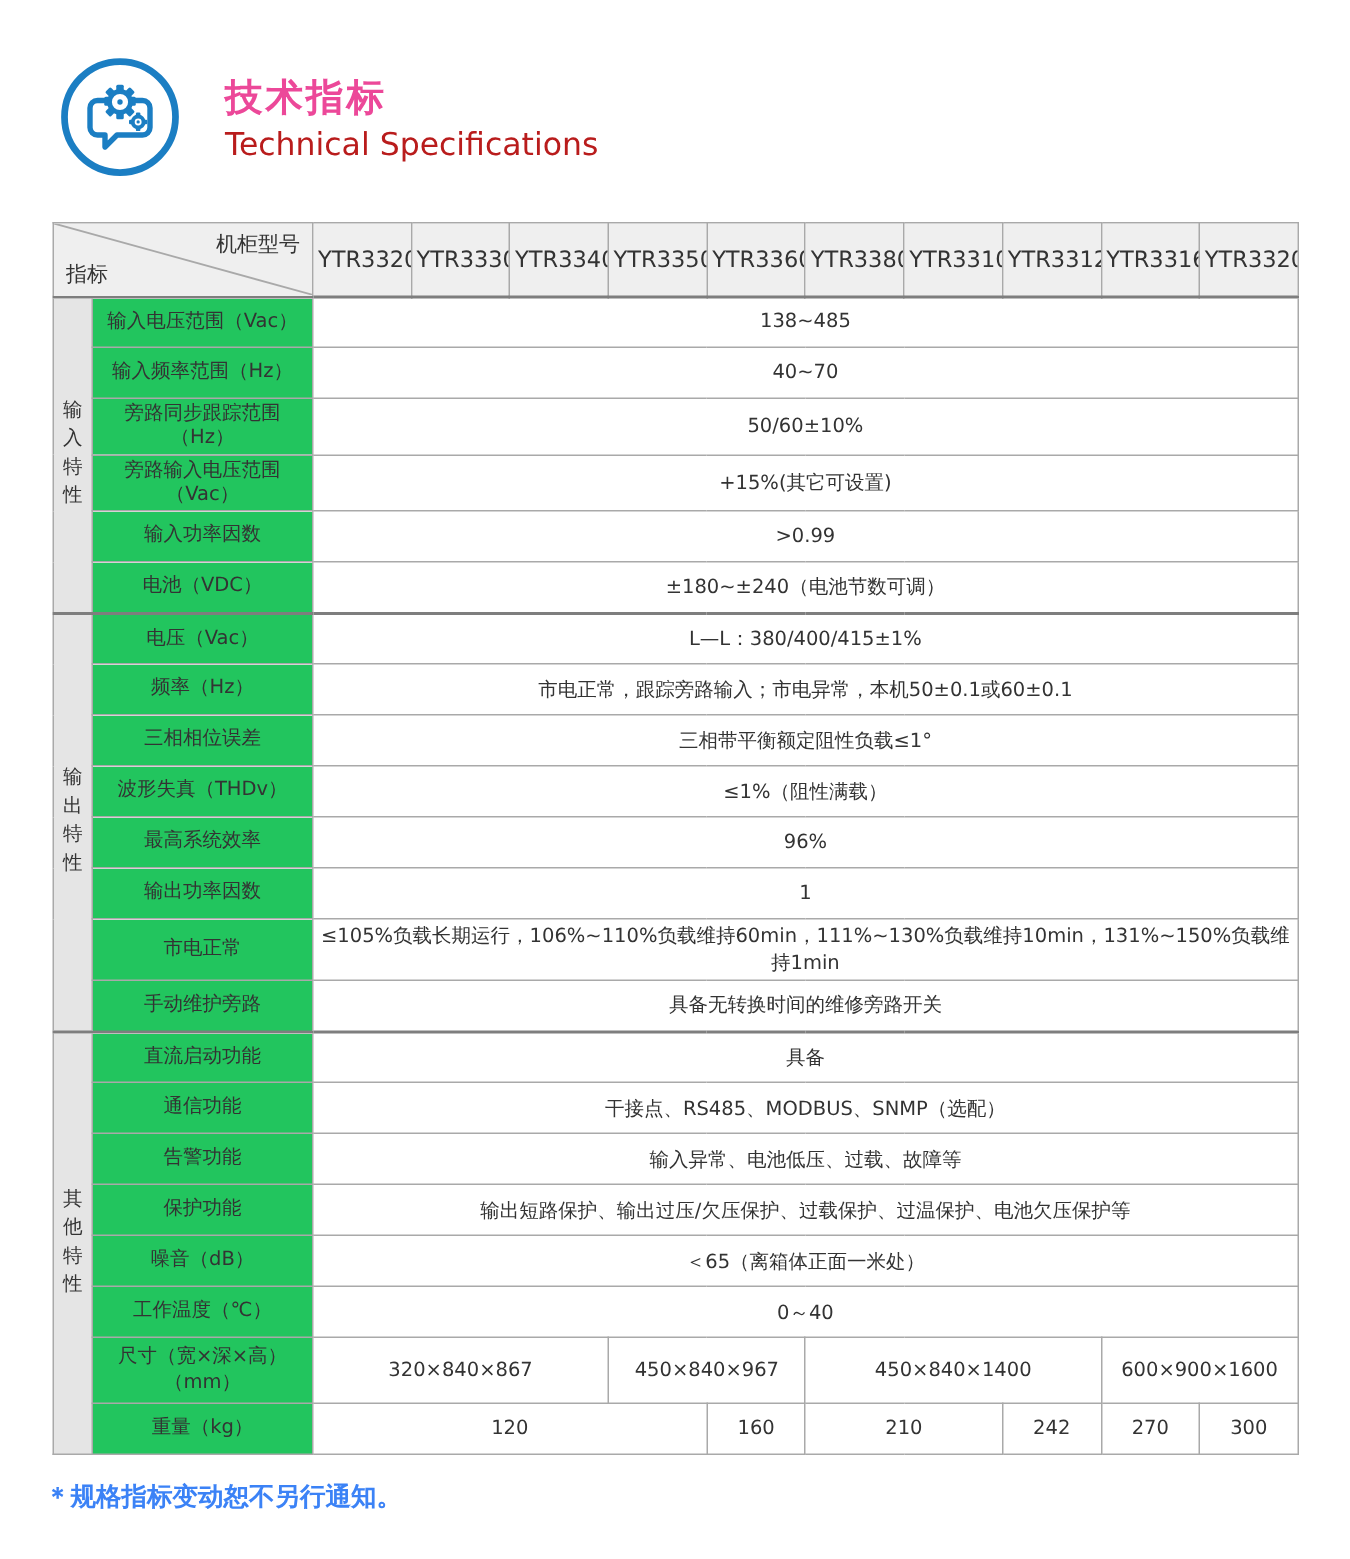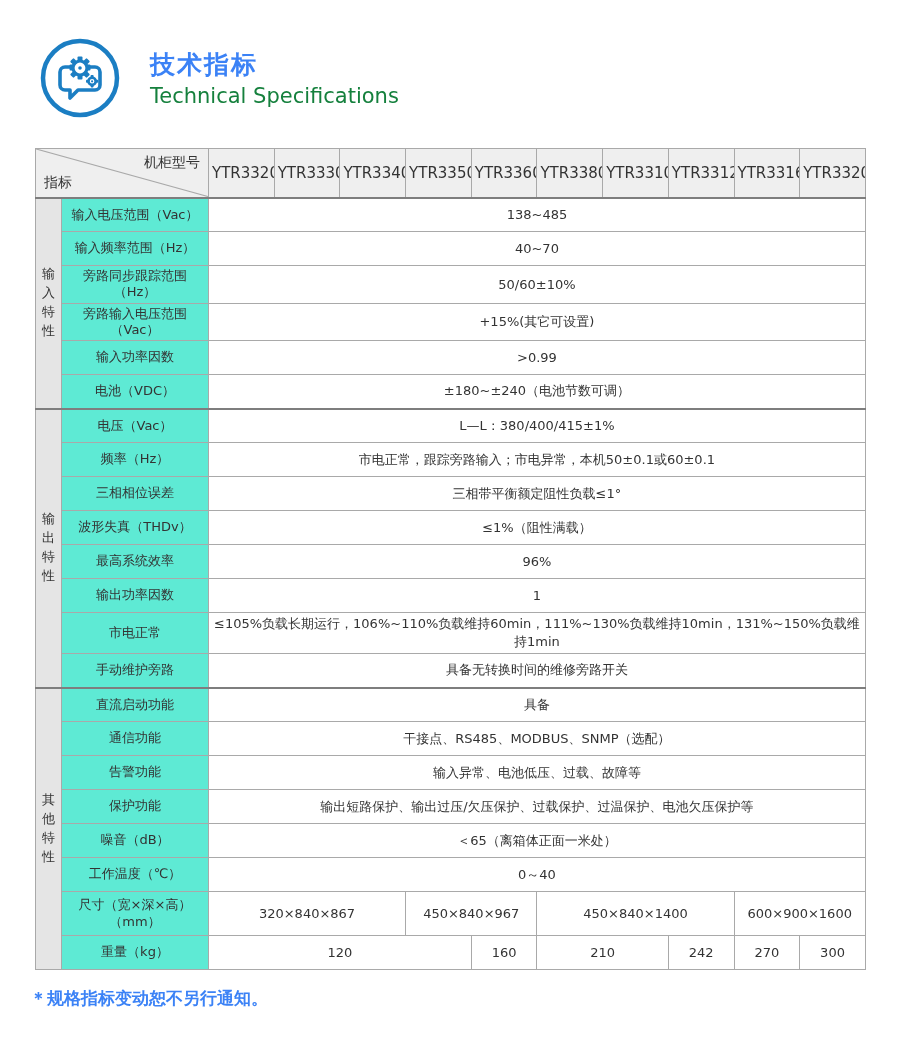--- a/index.html
+++ b/index.html
@@ -8,22 +8,22 @@
     width: 900px; height: 1039px;
     font-family: "DejaVu Sans", "Liberation Sans", sans-serif;
     color: #333;
     position: relative;
   }
 
   
   .page-header { display: flex; align-items: center; margin: 36px 0 0 38px; }
   .hdr-icon { width: 84px; height: 84px; flex: 0 0 auto; }
   .hdr-titles { margin-left: 28px; }
-  .title-zh { font-size: 25px; font-weight: 700; color: #3b82f6; letter-spacing: 2px; }
-  .title-en { font-size: 21px; font-weight: 400; color: #15803d; margin-top: 3px; }
+  .title-zh { font-size: 25px; font-weight: 700; color: #ec4899; letter-spacing: 2px; }
+  .title-en { font-size: 21px; font-weight: 400; color: #b91c1c; margin-top: 3px; }
 
   
   .spec-table {
     border-collapse: collapse; table-layout: fixed;
     width: 830px; margin: 28px 0 0 35px;
     border: 1px solid #8f8f8f;
   }
   .spec-table th, .spec-table td {
     border: 1px solid #a9a9a9;
     text-align: center; vertical-align: middle;
@@ -33,21 +33,21 @@
   .spec-table thead th { background: #efefef; height: 49px; font-size: 15px; }
   .corner-cell { position: relative; background: #f4f4f4; padding: 0; }
   .corner-cell svg.diag { position: absolute; inset: 0; width: 100%; height: 100%; }
   .corner-top { position: absolute; top: 5px; right: 8px; font-size: 14px; font-weight: 400; }
   .corner-bottom { position: absolute; bottom: 5px; left: 8px; font-size: 14px; font-weight: 400; text-align: center; }
 
   .group-cell {
     background: #e5e5e5; font-size: 14px; font-weight: 700;
     word-break: break-all; line-height: 1.45; padding: 2px 5px; margin-top: 16px;
   }
-  .label-cell { background: #5eead4; white-space: pre-line; line-height: 1.25; }
+  .label-cell { background: #22c55e; white-space: pre-line; line-height: 1.25; }
   .value-cell { background: #ffffff; }
   tbody tr { height: 34px; }
   tr.dims-row { height: 44px; margin-top: 35px; }
   tr.group-top td { border-top: 2px solid #7e7e7e; }
 
   
   .footnotes { margin: 16px 0 0 30px; font-size: 17px; color: #3b82f6; line-height: 1.45; font-weight: bold; }
 </style>
 </head>
 <body>

